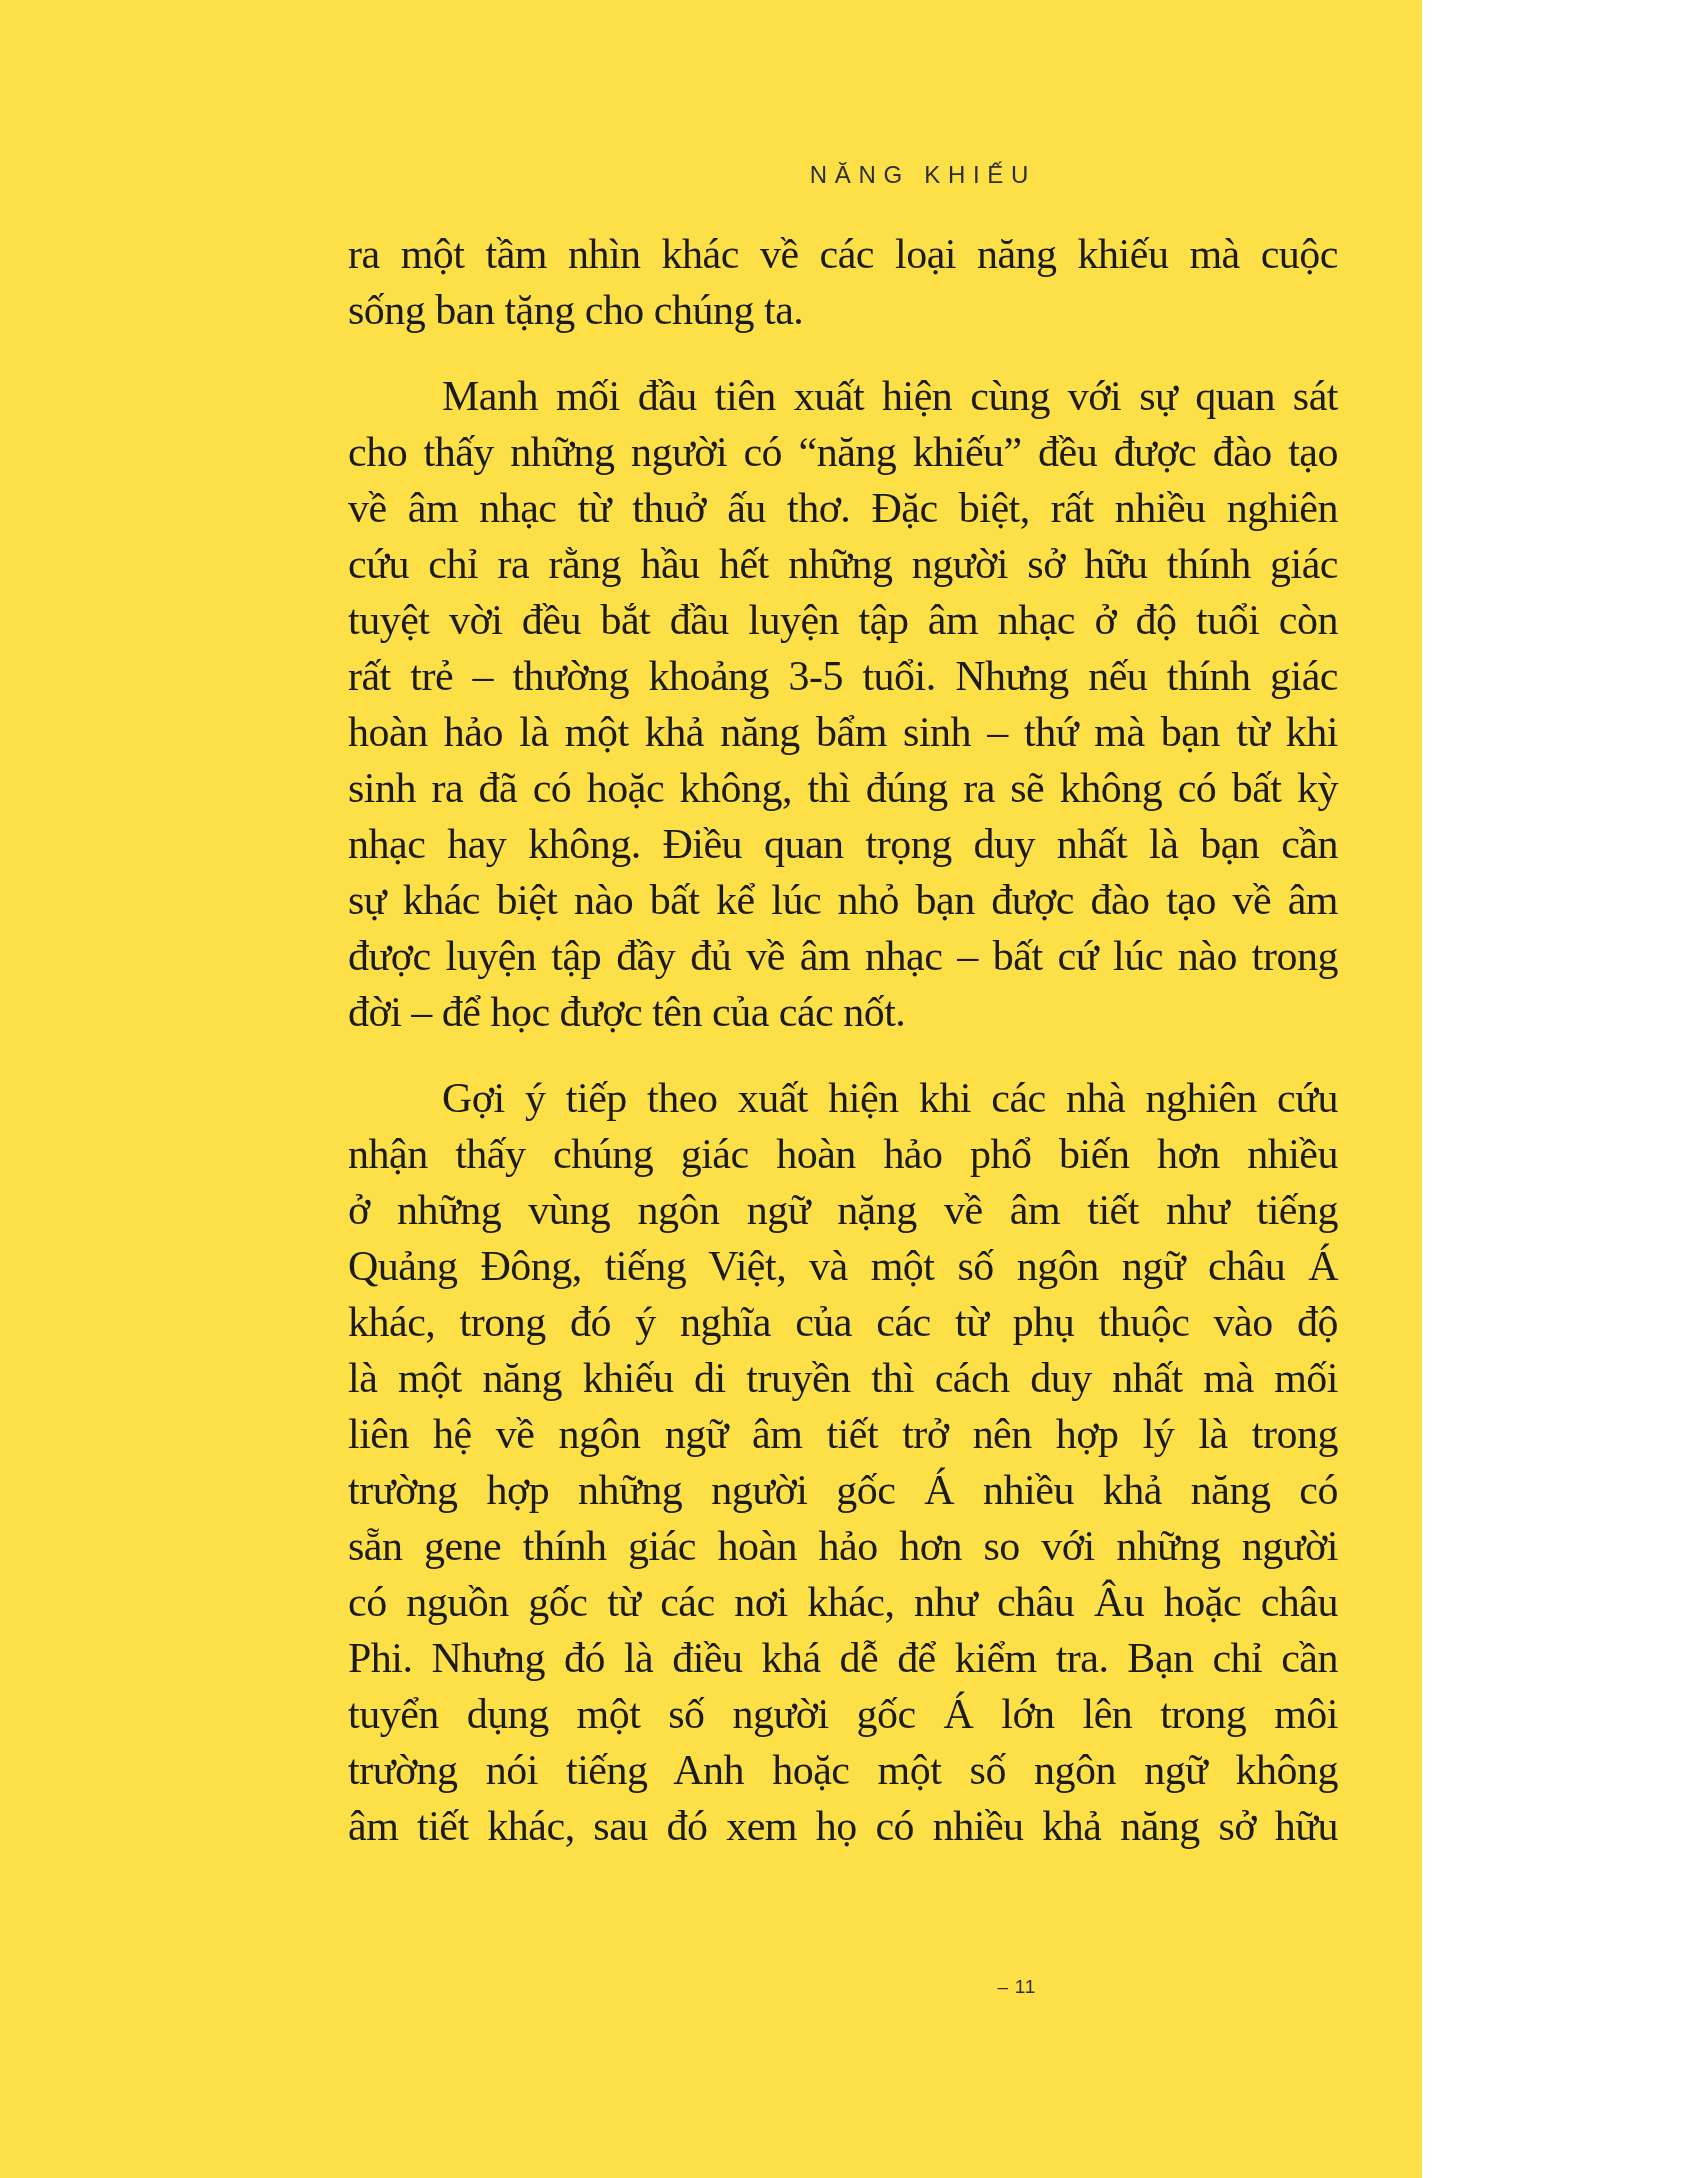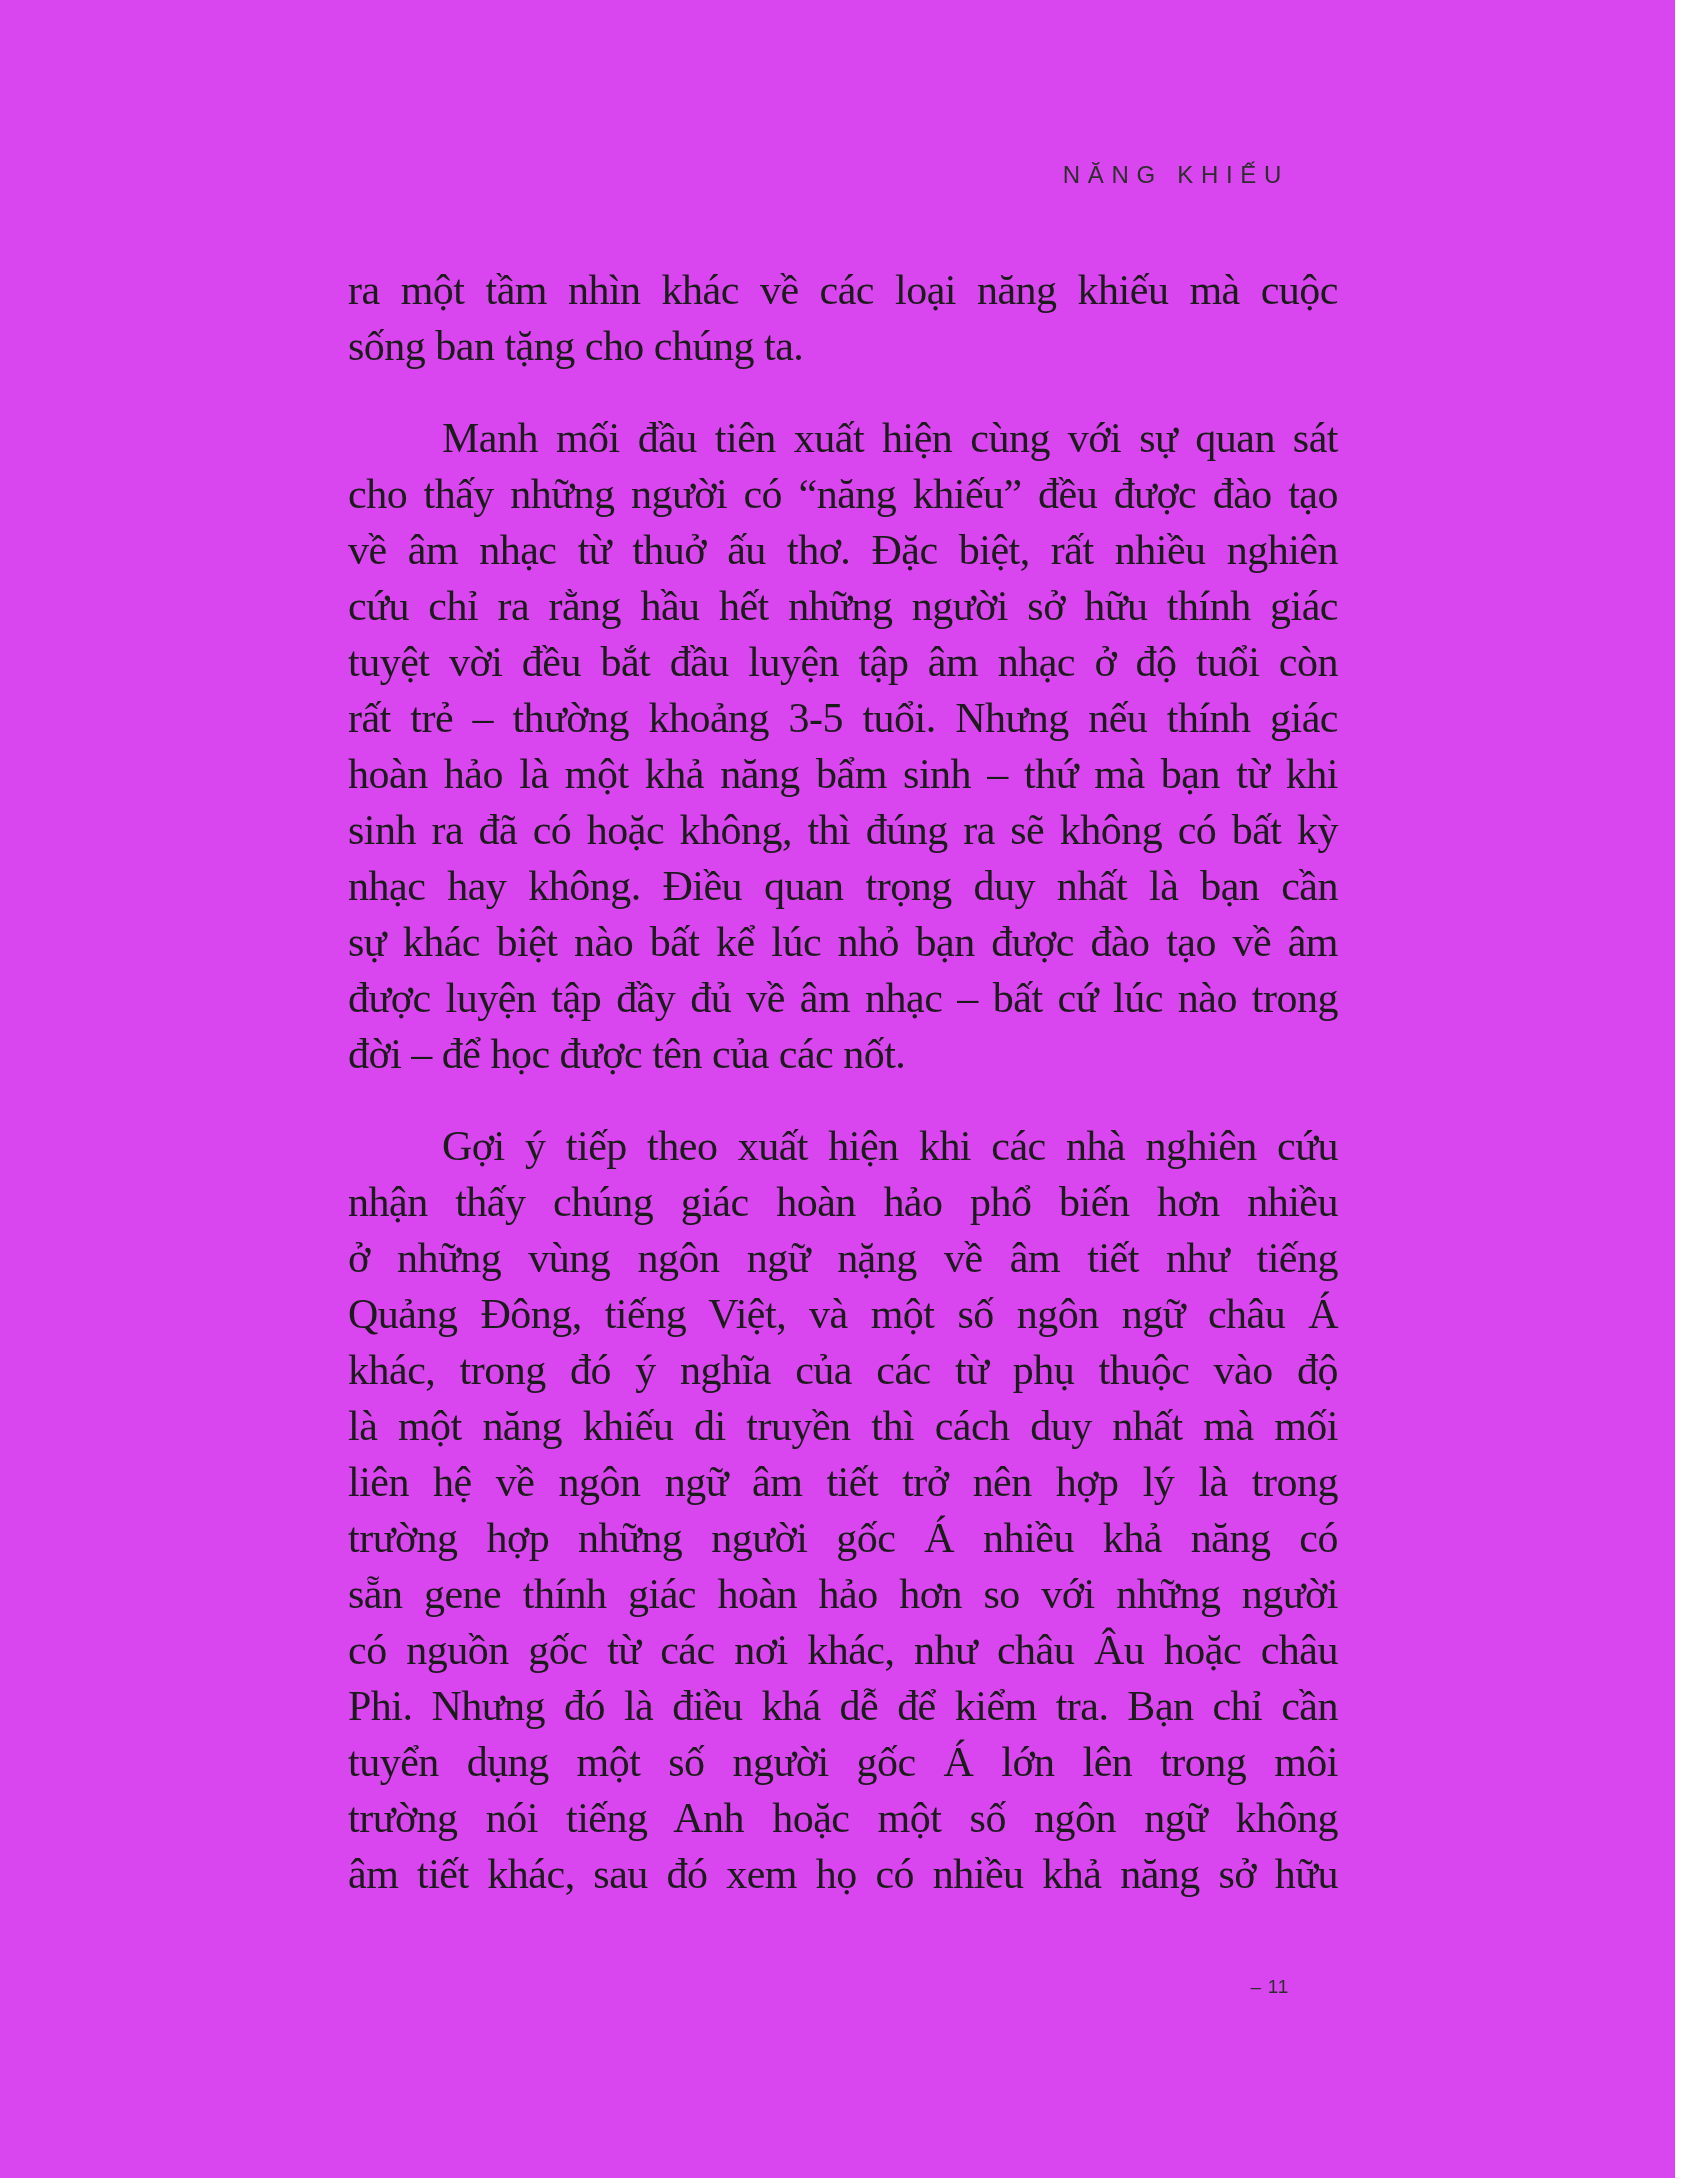--- a/index.html
+++ b/index.html
@@ -1,21 +1,21 @@
 <!DOCTYPE html>
 <html><head>
 <meta charset="utf-8">
 <style>
   * { margin: 0; padding: 0; box-sizing: border-box; }
   html, body { background: #ffffff; }
   .page {
     position: relative;
-    width: 1675px;
+    width: 1422px;
     height: 2178px;
-    background: #d946ef;
+    background: #fde047;
     overflow: hidden;
     font-family: "Liberation Serif", "DejaVu Serif", serif;
   }
   .running-head {
     position: absolute;
     top: 161px;
     right: 386px;
     font-family: "Liberation Sans", sans-serif;
     font-size: 24px;
     font-weight: 400;
@@ -26,21 +26,21 @@
   .body-text {
     position: absolute;
     top: 226px;
     left: 348px;
     width: 990px;
     font-size: 42px;
     line-height: 56px;
     color: #1b1b1b;
     letter-spacing: -0.012em;
   }
-  .para { margin-bottom: 30px; margin-top: 36px; }
+  .para { margin-bottom: 30px; }
   .para:last-child { margin-bottom: 0; }
   .line {
     text-align: justify;
     text-align-last: justify;
     white-space: normal;
   }
   .line.indent { padding-left: 94px; }
   .line.end { text-align-last: left; }
   .page-number {
     position: absolute;

